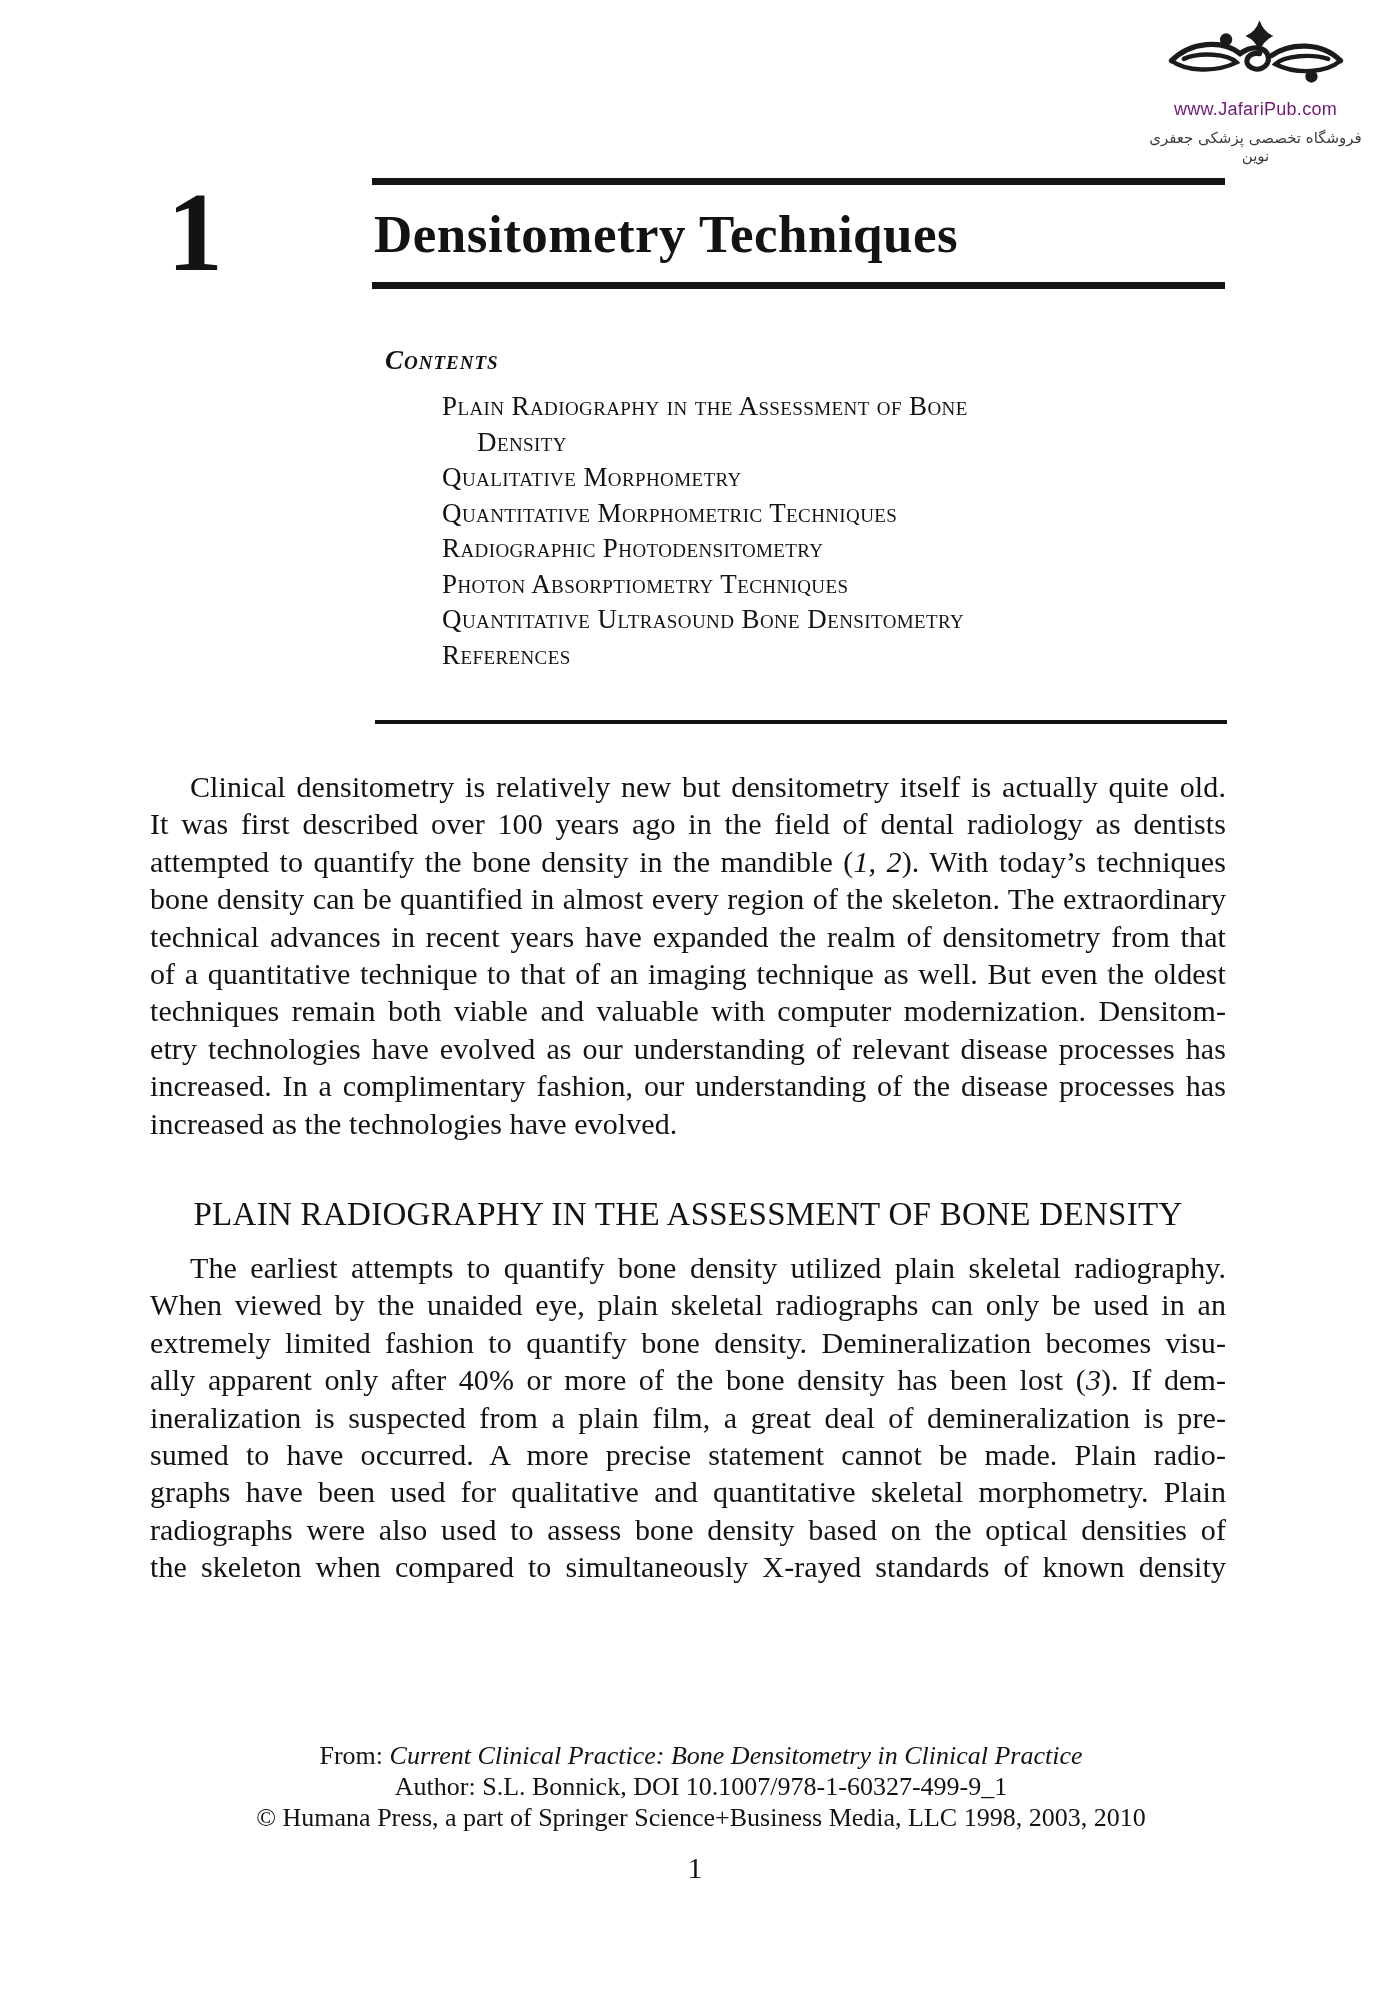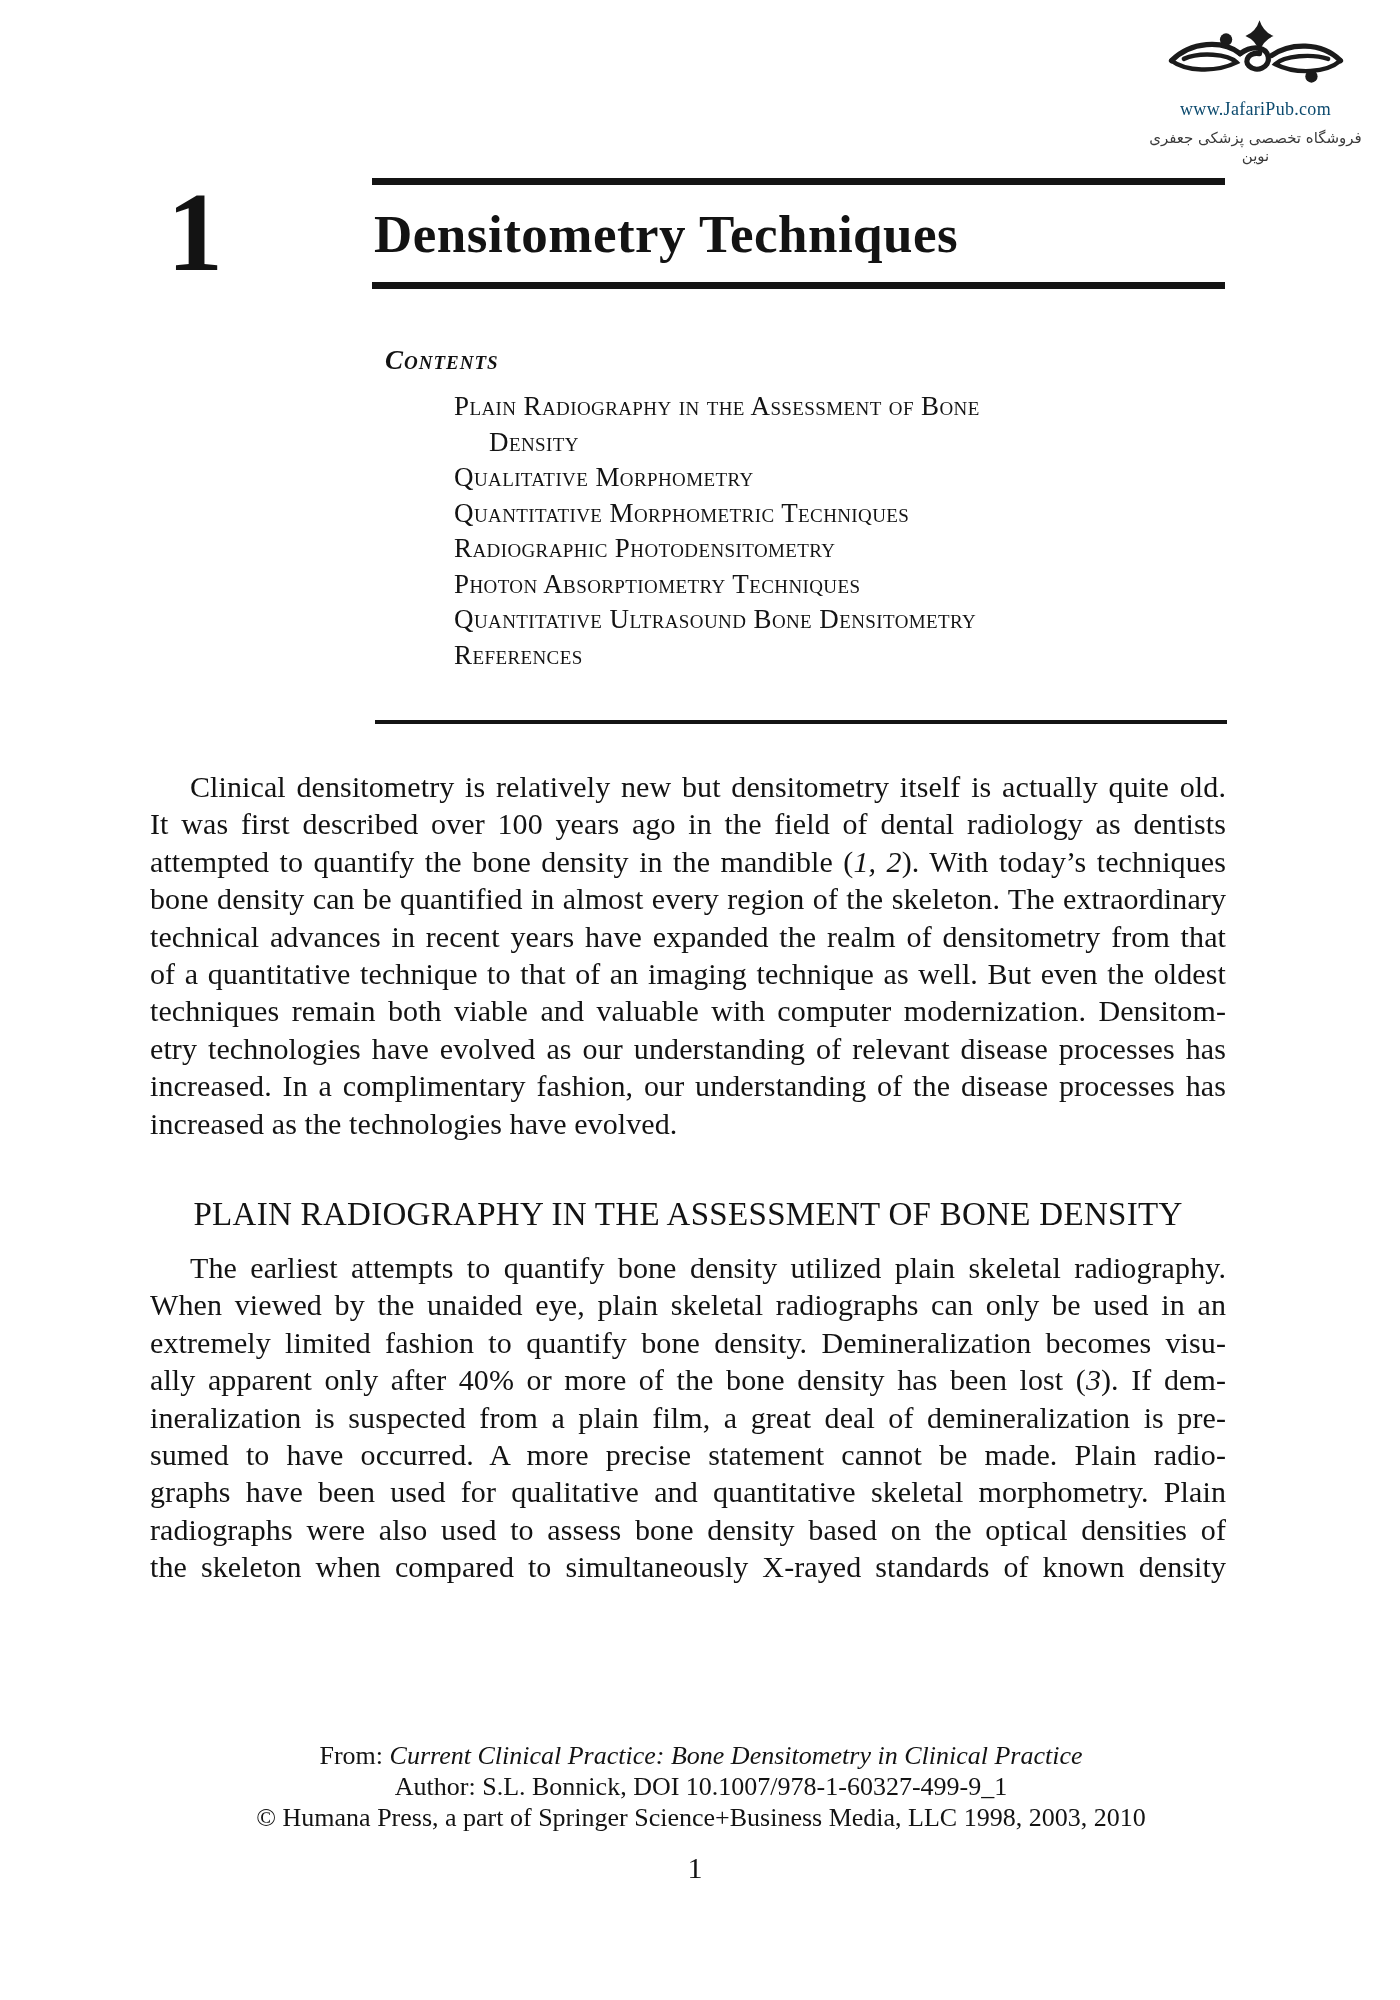--- a/index.html
+++ b/index.html
@@ -4,35 +4,35 @@
 <style>
   html,body{margin:0;padding:0;background:#e8e8e8;}
   .page{
     position:relative; width:1400px; height:2000px; background:#ffffff;
     font-family:"Liberation Serif", serif; color:#131313; overflow:hidden;
     margin:0 auto;
   }
   
   .logo{position:absolute; left:1148px; top:20px; width:215px; text-align:center;}
   .logo svg{display:block; margin:0 auto;}
-  .logo-url{font-family:Liberation Serif, serif; font-size:18px; color:#0c4a6e; margin-top:3px; letter-spacing:.3px;}
+  .logo-url{font-family:Liberation Sans, sans-serif; font-size:18px; color:#701a75; margin-top:3px; letter-spacing:.3px;}
   .logo-fa{font-family:"DejaVu Sans", sans-serif; font-size:15px; color:#3a3a3a; margin-top:9px;}
   
   .chapter-num{position:absolute; left:167px; top:176px; font-size:112px; line-height:1; font-weight:bold;}
   .title-block{position:absolute; left:372px; top:178px; width:853px;}
   .rule-thick{height:7px; background:#141414;}
   .chapter-title{font-size:53px; font-weight:bold; line-height:62px; margin:18px 0 17px 2px; letter-spacing:.5px;}
   
   .contents-heading{
     position:absolute; left:385px; top:345px;
     font-weight:bold; font-style:italic; font-variant:small-caps;
     font-size:27px; letter-spacing:1px;
   }
   .contents-list{position:absolute; left:442px; top:389px; font-variant:small-caps; font-size:27px;}
-  .contents-line{line-height:35.5px; letter-spacing:.4px; white-space:nowrap;margin-left:12px;}
+  .contents-line{line-height:35.5px; letter-spacing:.4px; white-space:nowrap;}
   .contents-line.indent{padding-left:35px;}
   .contents-rule{position:absolute; left:375px; top:720px; width:852px; height:4px; background:#141414;}
   
   .para{position:absolute; left:150px; width:1076px; font-size:30px;}
   .p1{top:768px;}
   .p2{top:1249px;}
   .body-line{
     line-height:37.4px; text-align:justify; text-align-last:justify;
     text-justify:inter-word; letter-spacing:.1px;
   }

